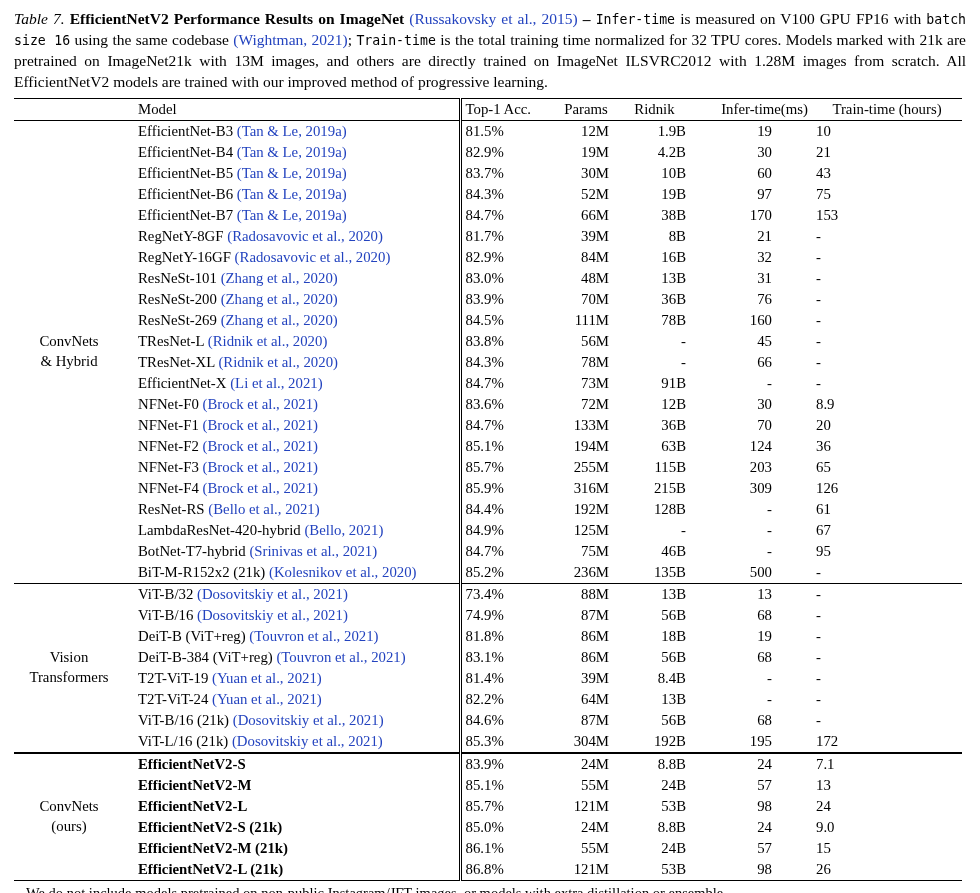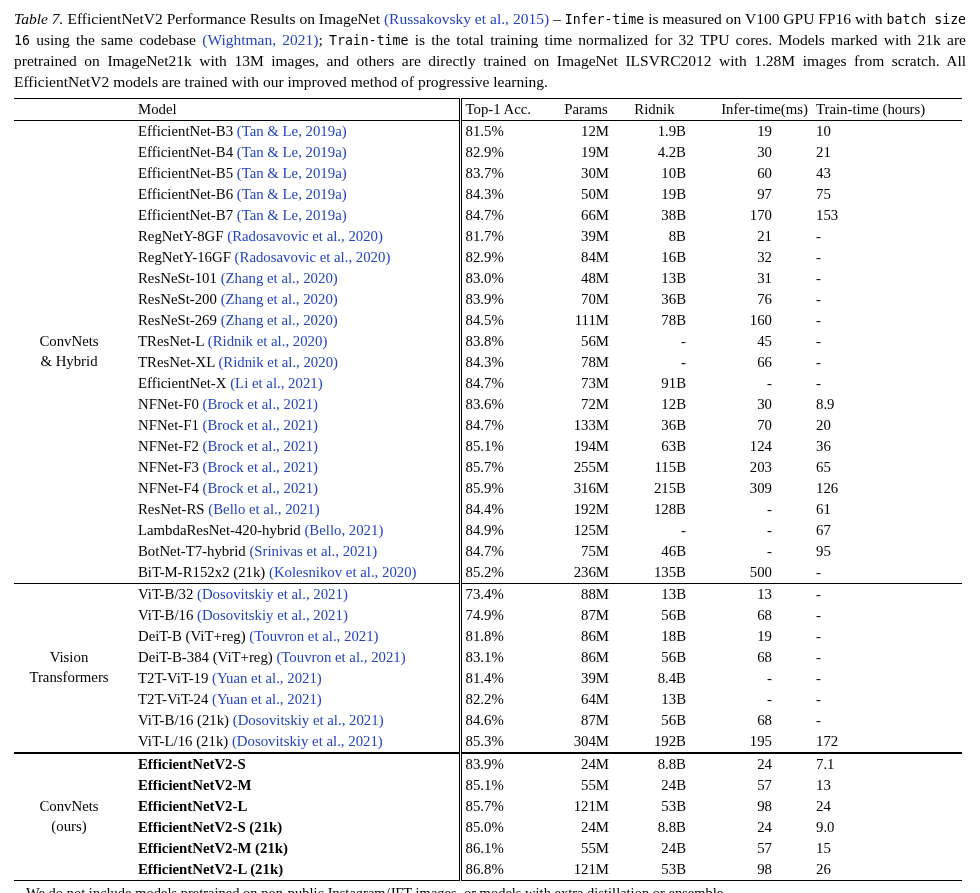--- a/index.html
+++ b/index.html
@@ -11,21 +11,21 @@
   .page { padding: 6px 14px 8px 14px; }
 
   
   .caption {
     margin: 2px 0 6px 0;
     font-size: 15.5px;
     line-height: 1.36;
     text-align: justify;
   }
   .italic { font-style: italic; }
-  .bold { font-weight: normal; }
+  .bold { font-weight: bold; }
   .cite { color: var(--cite-color, #2343bf); }
   .mono {
     font-family: "DejaVu Sans Mono", monospace;
     font-size: 13.2px;
   }
 
   
   table.results {
     table-layout: fixed;
     border-collapse: collapse;
@@ -48,21 +48,21 @@
   }
   .h-group { }
   .h-model, .c-model { text-align: left; padding-left: 14px; }
   .h-top1, .c-top1 { border-left: 3px double #000; text-align: left; }
   .h-params { text-align: center; }
   .c-params { text-align: right; padding-right: 8px; }
   .h-flops { text-align: center; }
   .c-flops { text-align: right; padding-right: 6px; }
   .h-infer { text-align: right; margin-top: 37px; }
   .c-infer { text-align: right; padding-right: 40px; }
-  .h-train { text-align: left; }
+  .h-train { text-align: center; }
   .c-train { text-align: left; padding-right: 10px; }
   .group-label {
     text-align: center;
     vertical-align: middle;
     line-height: 1.35;
   }
   .model-name.bold { font-weight: bold; }
 
   
   .footnote {
@@ -134,21 +134,21 @@
           <td class="c-model"><span class="model-name">EfficientNet-B5</span> <span class="cite">(Tan &amp; Le, 2019a)</span></td>
           <td class="c-top1">83.7%</td>
           <td class="c-params">30M</td>
           <td class="c-flops">10B</td>
           <td class="c-infer">60</td>
           <td class="c-train">43</td>
         </tr>
         <tr>
           <td class="c-model"><span class="model-name">EfficientNet-B6</span> <span class="cite">(Tan &amp; Le, 2019a)</span></td>
           <td class="c-top1">84.3%</td>
-          <td class="c-params">50M</td>
+          <td class="c-params">52M</td>
           <td class="c-flops">19B</td>
           <td class="c-infer">97</td>
           <td class="c-train">75</td>
         </tr>
         <tr>
           <td class="c-model"><span class="model-name">EfficientNet-B7</span> <span class="cite">(Tan &amp; Le, 2019a)</span></td>
           <td class="c-top1">84.7%</td>
           <td class="c-params">66M</td>
           <td class="c-flops">38B</td>
           <td class="c-infer">170</td>

